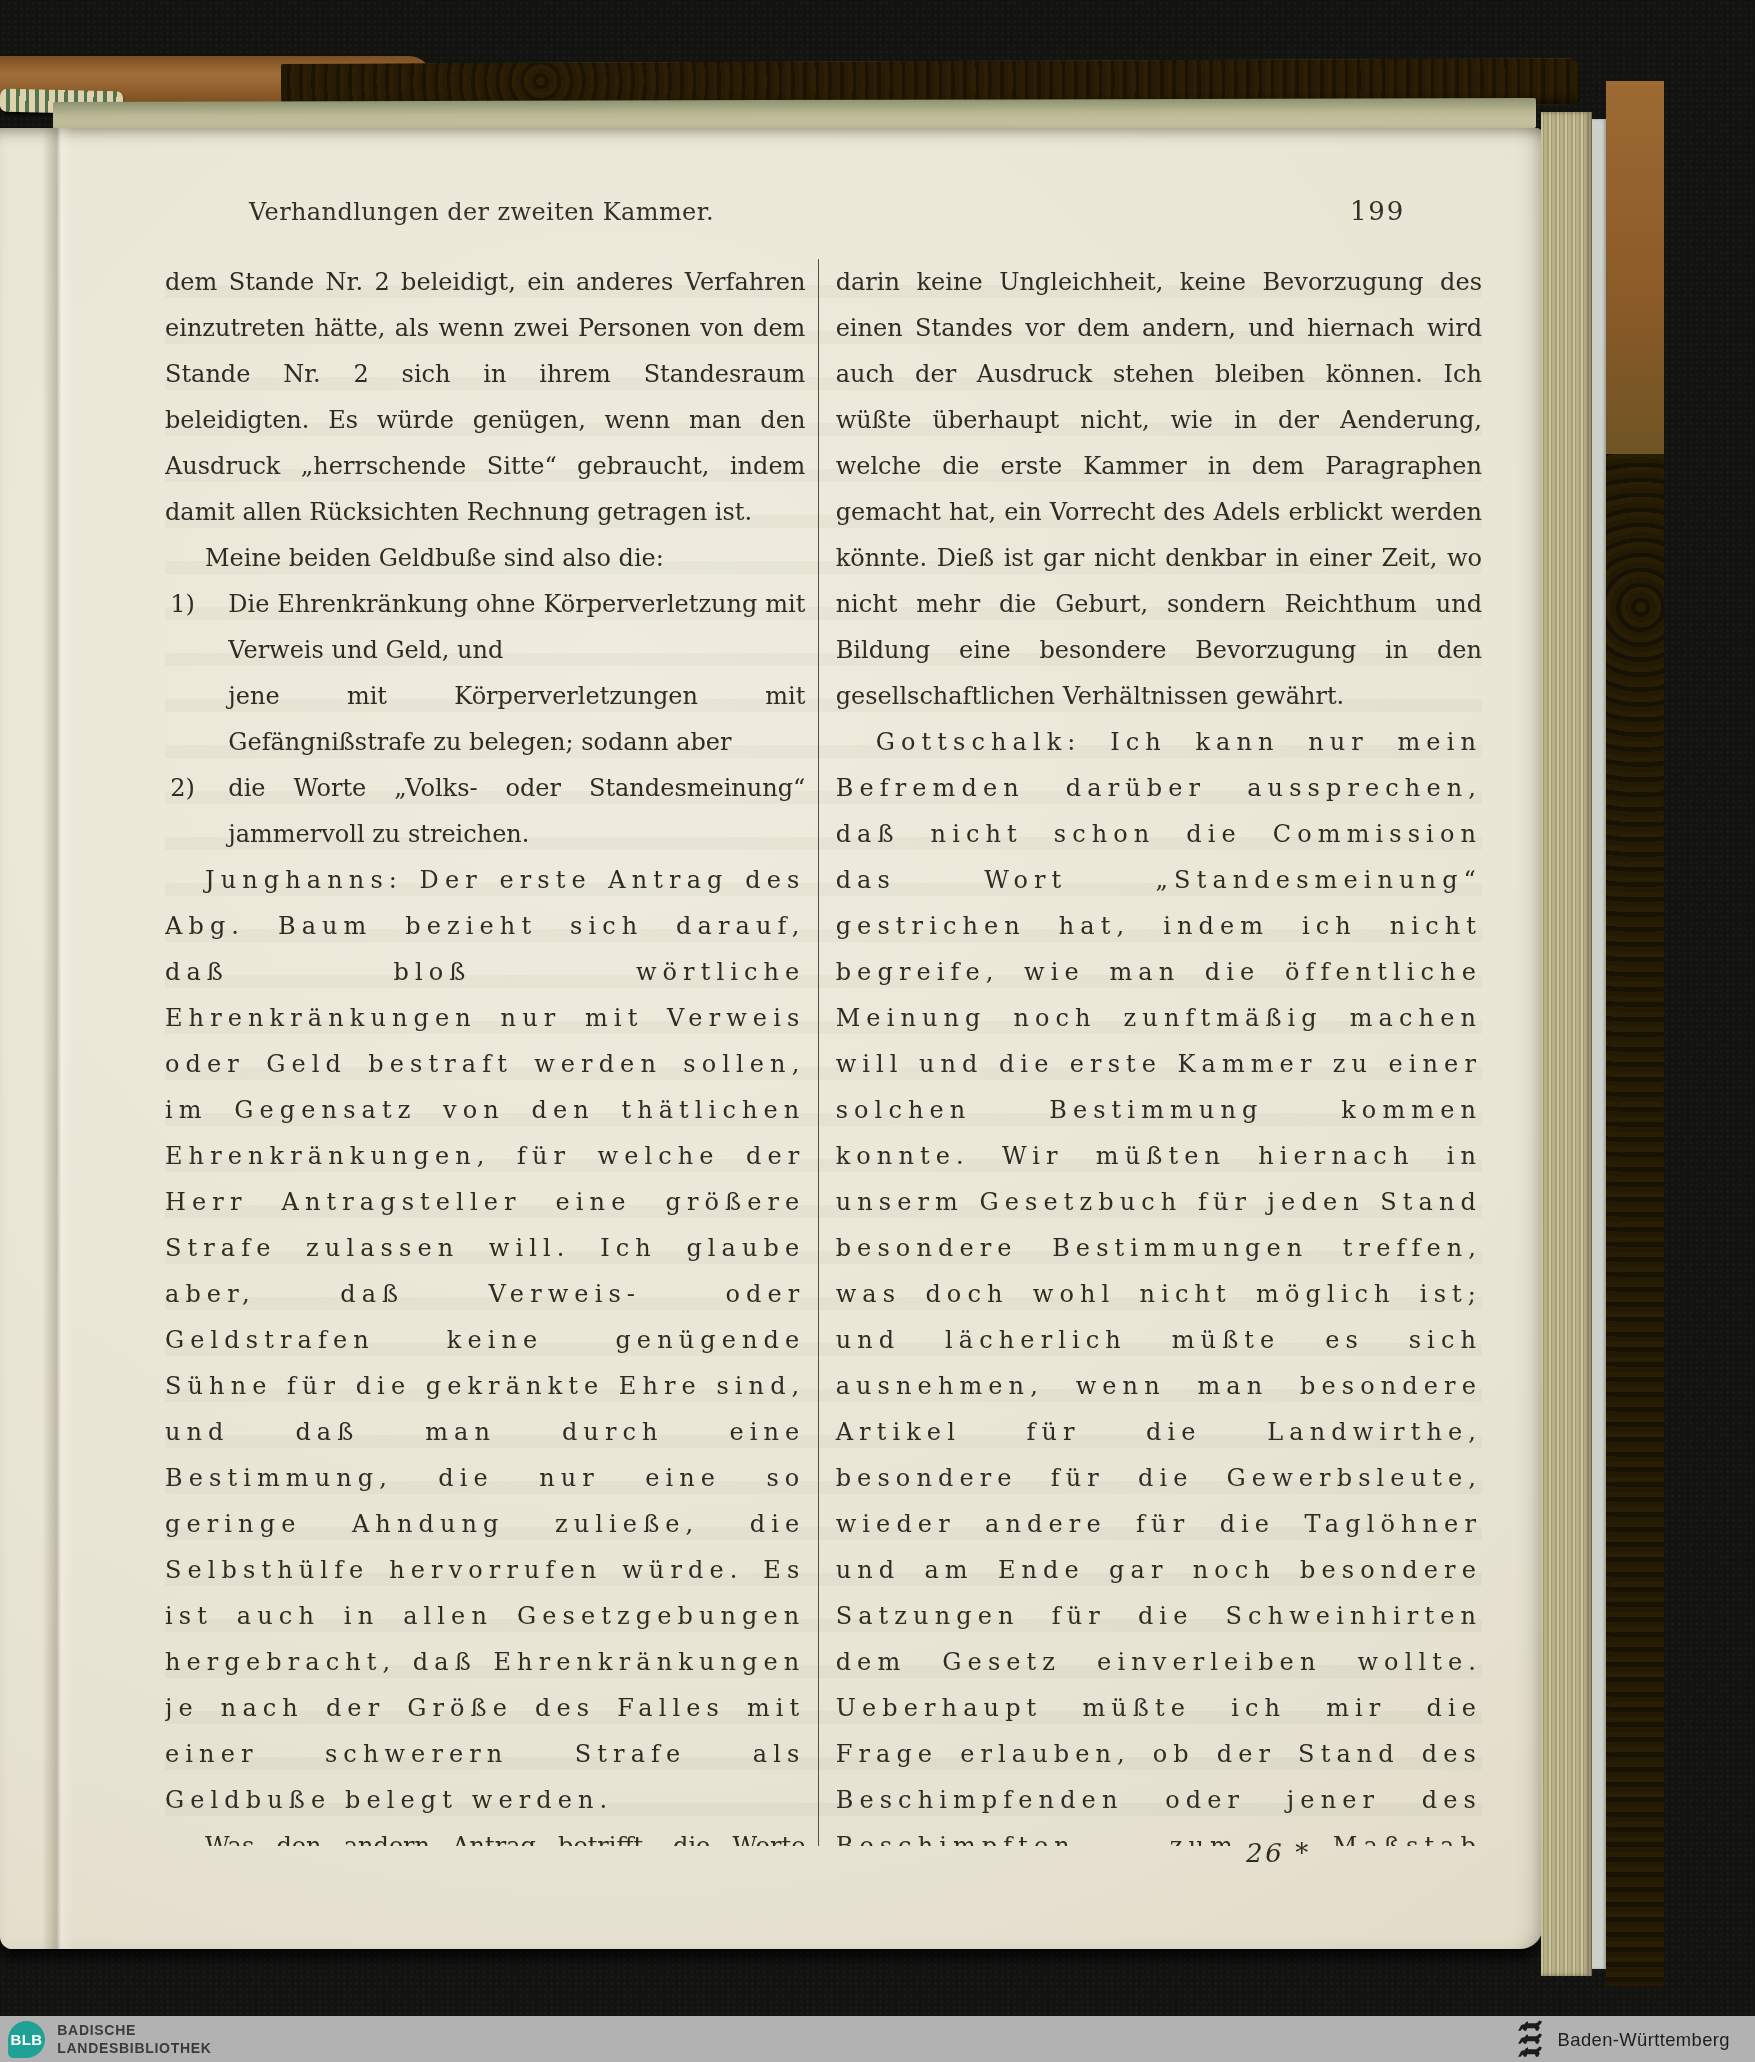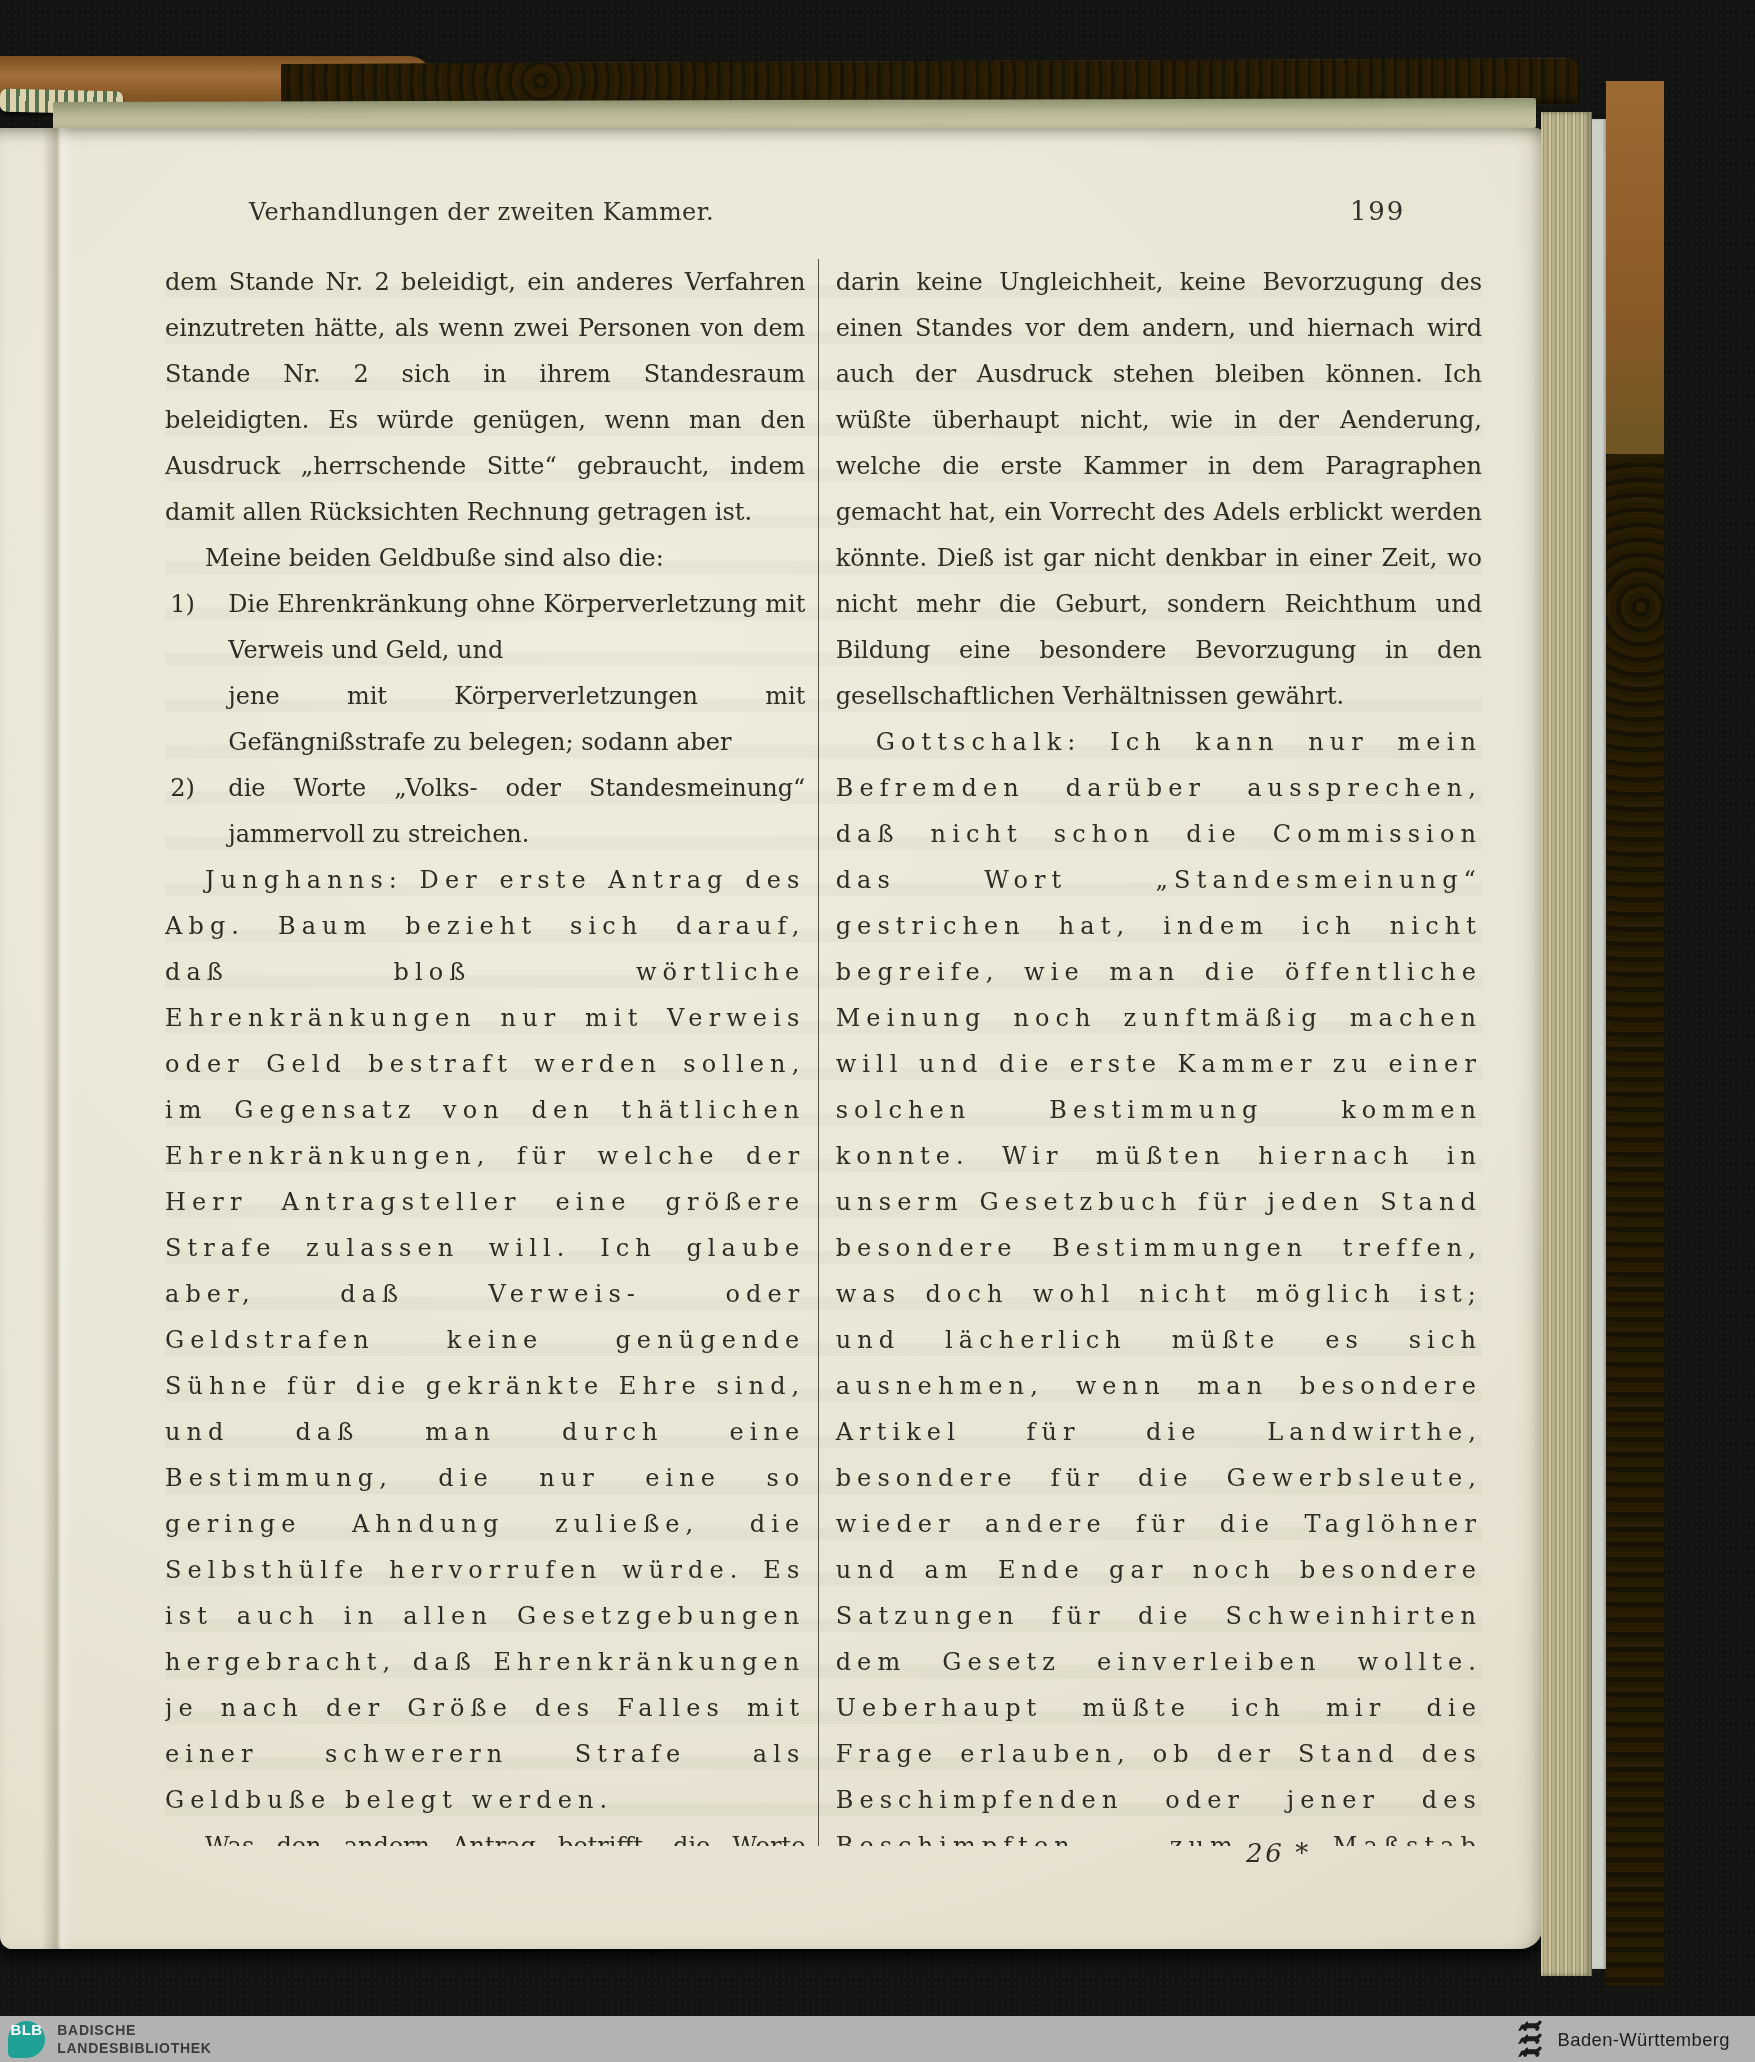--- a/index.html
+++ b/index.html
@@ -70,21 +70,21 @@
   .para.list .num{flex:none;width:58px;padding-left:5.3px;}
   .para.list .ltext{flex:1;text-align:justify;}
   .speaker{letter-spacing:6.1px;}
   .signature{position:absolute;left:1081px;top:1642px;font-size:26px;letter-spacing:2.6px;color:#2e2c23;font-style:italic;}
 
   
   .footer{position:absolute;left:0;bottom:0;width:1756px;height:47px;background:#b2b2b2;
     display:flex;align-items:center;font-family:"Liberation Sans","DejaVu Sans",sans-serif;}
   .blb-group{display:flex;align-items:center;margin-left:8px;}
   .blb-badge{width:37px;height:37px;background:#1fa195;border-radius:50% 50% 50% 5.3px;
-    display:flex;align-items:flex-start;justify-content:center;
+    display:flex;align-items:center;justify-content:center;
     color:#ffffff;font-weight:bold;font-size:15px;letter-spacing:0.4px;}
   .blb-label{margin-left:12.3px;color:#3b3b3b;font-weight:bold;font-size:14px;line-height:17.6px;letter-spacing:0.7px;}
   .bw-group{margin-left:auto;display:flex;align-items:center;margin-right:26px;}
   .bw-lions{width:30px;height:39px;margin-right:12.3px;}
   .bw-label{color:#1e1e1e;font-size:18.4px;letter-spacing:0.4px;}
 </style>
 </head>
 <body>
 
 <div class="scene">

